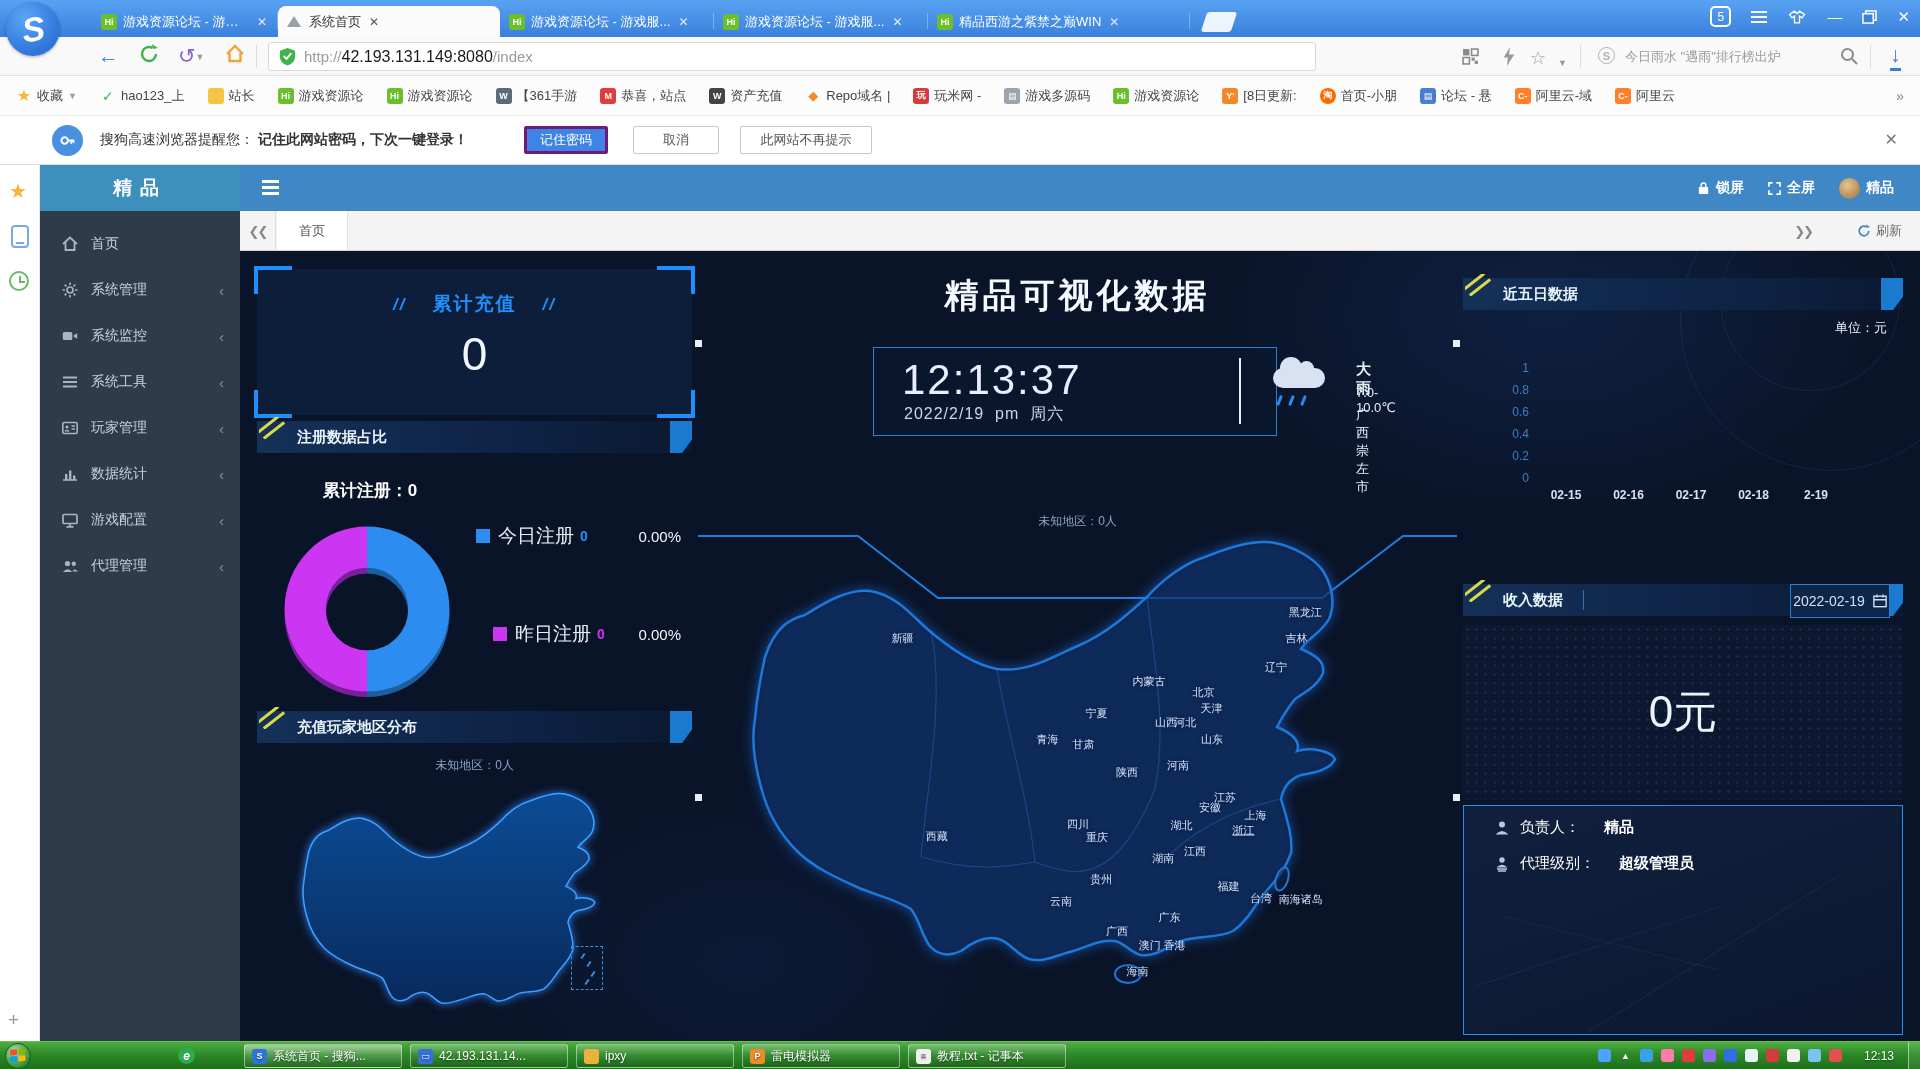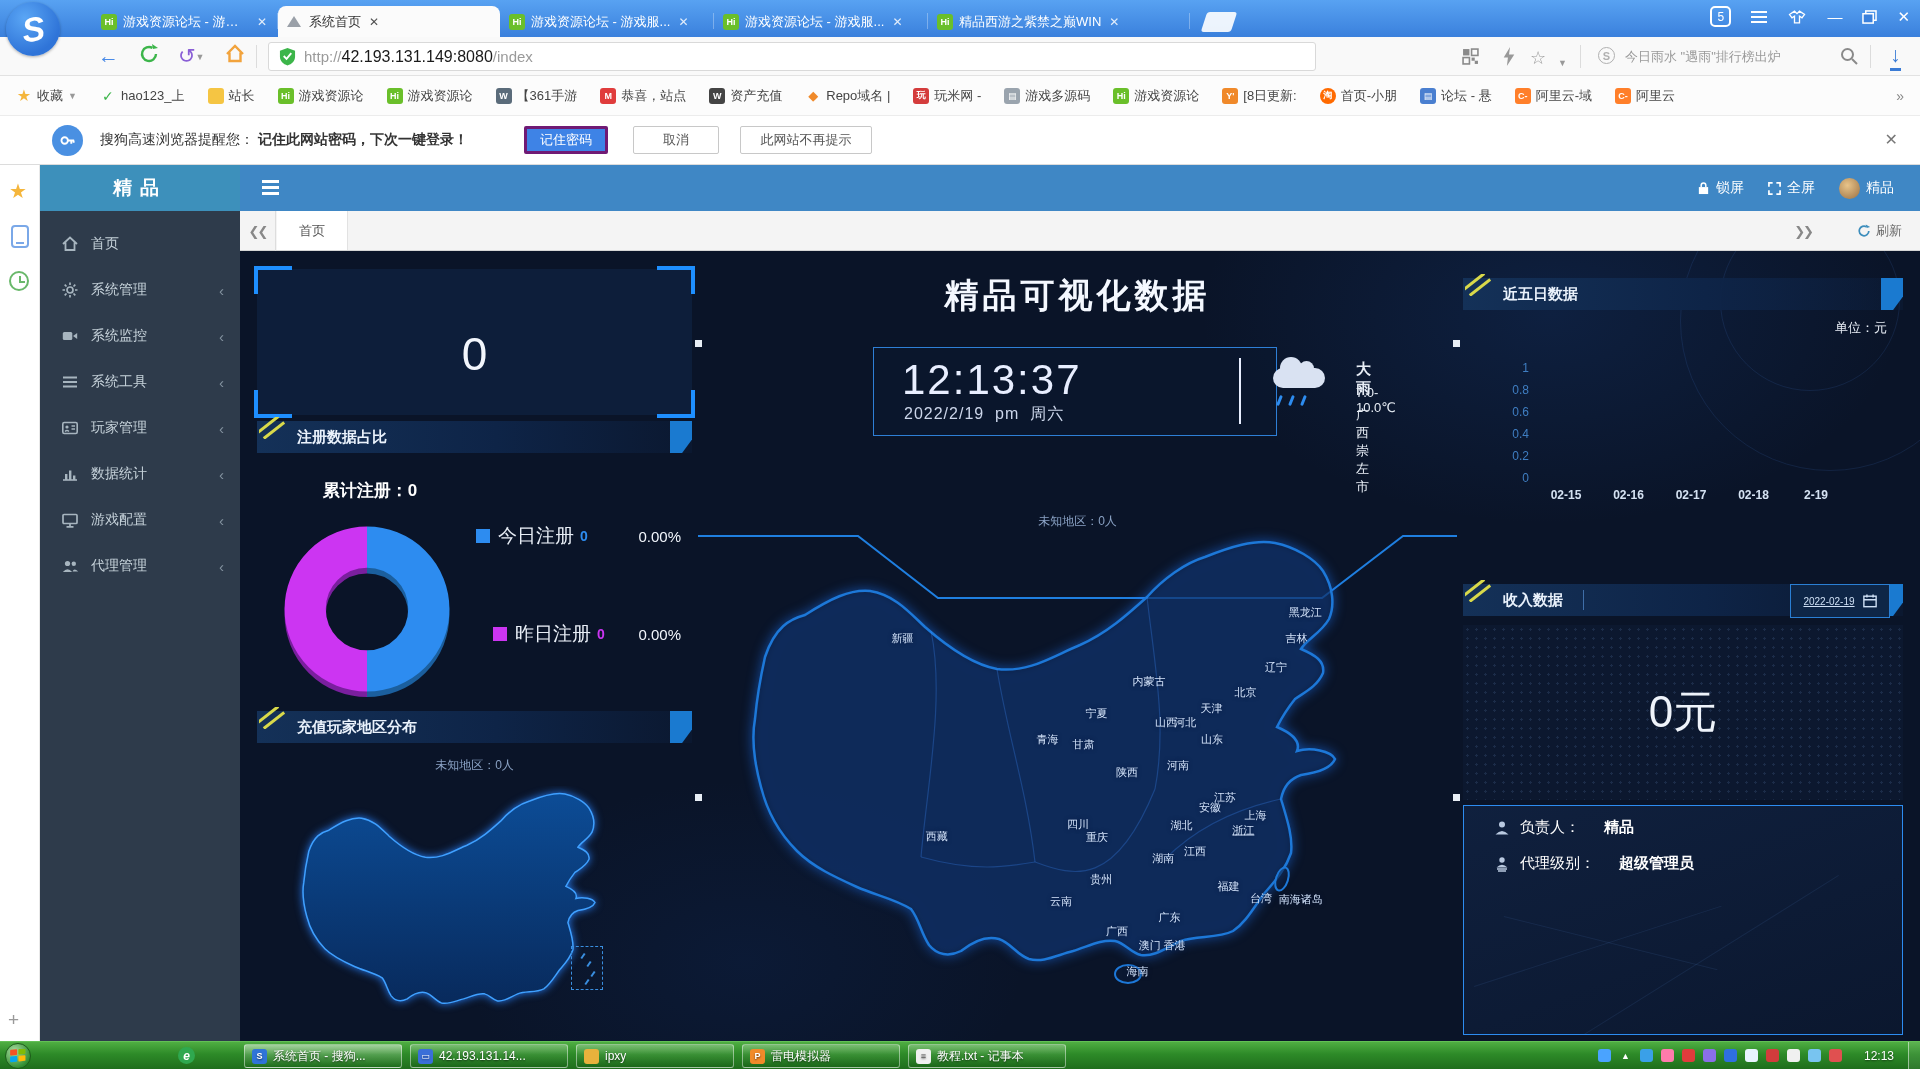--- a/index.html
+++ b/index.html
@@ -75,21 +75,21 @@
   .rail-clock i{position:absolute;left:8px;top:3px;width:2px;height:7px;background:#69b86a;}
   .rail-clock em{position:absolute;left:8px;top:8px;width:6px;height:2px;background:#69b86a;}
   .rail-plus{position:absolute;left:8px;bottom:10px;color:#999;font-size:19px;}
   
   .app{position:absolute;left:40px;top:165px;width:1880px;height:876px;}
   .applogo{position:absolute;left:0;top:0;width:200px;height:46px;background:#3d90bb;color:#fff;
     font-size:19px;font-weight:bold;letter-spacing:8px;display:flex;align-items:center;justify-content:center;}
   .appnav{position:absolute;left:200px;top:0;width:1680px;height:46px;background:#3f87c5;color:#fff;}
   .hamb{position:absolute;left:22px;top:15px;display:flex;flex-direction:column;gap:3px;}
   .hamb i{width:17px;height:3px;background:#fff;}
-  .navright{position:absolute;right:26px;top:0;height:46px;display:flex;align-items:center;gap:24px;font-size:14px;}
+  .navright{position:absolute;right:26px;top:0;height:46px;display:flex;align-items:center;gap:24px;font-size:14px;font-weight:bold;}
   .navitem{display:flex;align-items:center;gap:6px;}
   .avatar{width:21px;height:21px;border-radius:50%;background:radial-gradient(circle at 40% 35%,#e8c48a,#9a6f42);}
   .sidebar{position:absolute;left:0;top:46px;width:200px;height:830px;background:#2e3b4b;}
   .smenu{padding-top:10px;}
   .sitem{position:relative;height:46px;display:flex;align-items:center;padding-left:22px;
     color:#c6d2da;font-size:14px;cursor:pointer;}
   .sitem .ic{width:18px;margin-right:11px;color:#a7b5bf;display:flex;}
   .sitem .chev{position:absolute;right:16px;color:#8493a0;font-size:15px;}
   .apptabbar{position:absolute;left:200px;top:46px;width:1680px;height:40px;background:#f4f4f4;
     border-bottom:1px solid #d5d5d5;}
@@ -160,21 +160,21 @@
     font-size:16px;font-weight:bold;}
   .bigmap{position:absolute;left:495px;top:276px;width:710px;height:478px;}
   .prov{position:absolute;transform:translate(-50%,-50%);color:#d4e4fb;font-size:11px;white-space:nowrap;
     text-shadow:0 0 4px rgba(0,20,60,.9);}
   .handle{position:absolute;width:7px;height:7px;background:#e8eef5;}
   
   .unit{position:absolute;left:1223px;top:68px;width:424px;text-align:right;color:#e8eef6;font-size:13px;}
   .ytick{position:absolute;color:#3f7ec2;font-size:12px;width:40px;text-align:right;}
   .xtick{position:absolute;color:#d5e2f2;font-size:12px;font-weight:bold;transform:translateX(-50%);}
   .datebox{position:absolute;right:30px;top:333px;width:100px;height:34px;border:1px solid #2a7fd4;
-    background:#0e2647;color:#cfe0f5;font-size:10px;display:flex;align-items:center;justify-content:center;gap:8px;text-decoration:underline;}
+    background:#0e2647;color:#cfe0f5;font-size:14px;display:flex;align-items:center;justify-content:center;gap:8px;}
   .hdrdiv{position:absolute;left:120px;top:6px;width:1px;height:20px;background:#3f6ea8;}
   .incomeval{position:absolute;left:1223px;top:432px;width:440px;text-align:center;color:#eef3fa;font-size:44px;}
   .infopanel{position:absolute;left:1223px;top:554px;width:440px;height:230px;border:1px solid #2d8cf0;
     background:linear-gradient(160deg,rgba(20,42,80,.55),rgba(12,26,52,.55));}
   .inforow{position:absolute;left:30px;display:flex;align-items:center;gap:10px;color:#fff;font-size:15px;}
   .inforow .ival{font-weight:bold;margin-left:14px;}
   .inforow .iic{color:#b9c9e0;display:flex;}
   .webline{position:absolute;background:rgba(90,140,210,.12);height:1px;transform-origin:0 0;}
   
   .taskbar{position:absolute;left:0;top:1041px;width:1920px;height:28px;
@@ -537,20 +537,21 @@
 
     <div class="content">
       <div class="ring" style="right:-60px;top:-80px;width:300px;height:300px;"></div>
       <div class="ring" style="right:20px;top:-40px;width:180px;height:180px;"></div>
 
       <div class="rechargebox dotted">
         <span class="corner tl"></span>
           <span class="corner tr"></span>
           <span class="corner bl"></span>
           <span class="corner br"></span>
+        <div class="rc-title"><span class="sl">//</span><span>累计充值</span><span class="sl">//</span></div>
         <div class="rc-value">0</div>
       </div>
 
       <div class="panelhdr" style="left:17px;top:170px;width:435px;">
         <span class="slashes">
             <i></i>
             <i></i>
           </span>
         <span class="ttl">注册数据占比</span>
         <span class="bluefold"></span>
@@ -646,21 +647,21 @@
           </g>
           <ellipse cx="393" cy="447" rx="13" ry="9" fill="rgba(12,28,58,.55)" stroke="#1d78d8" stroke-width="2"></ellipse>
           <ellipse cx="547" cy="352" rx="6" ry="12" transform="rotate(18 547 352)" fill="rgba(12,28,58,.55)" stroke="#1d78d8" stroke-width="2"></ellipse>
         </svg>
         <div id="provs">
             <span class="prov" style="left: 23.6%; top: 23.3%;">新疆</span>
             <span class="prov" style="left: 80.3%; top: 17.7%;">黑龙江</span>
             <span class="prov" style="left: 79.1%; top: 23.3%;">吉林</span>
             <span class="prov" style="left: 76.2%; top: 29.2%;">辽宁</span>
             <span class="prov" style="left: 58.3%; top: 32.3%;">内蒙古</span>
-            <span class="prov" style="left: 66%; top: 34.6%; margin-left: 42px;">北京</span>
+            <span class="prov" style="left: 66%; top: 34.6%;">北京</span>
             <span class="prov" style="left: 67.1%; top: 37.9%;">天津</span>
             <span class="prov" style="left: 50.9%; top: 39%; font-family: Liberation Mono, monospace;">宁夏</span>
             <span class="prov" style="left: 60.7%; top: 40.8%;">山西</span>
             <span class="prov" style="left: 63.4%; top: 40.8%;">河北</span>
             <span class="prov" style="left: 67.2%; top: 44.4%;">山东</span>
             <span class="prov" style="left: 44%; top: 44.4%;">青海</span>
             <span class="prov" style="left: 49.1%; top: 45.4%;">甘肃</span>
             <span class="prov" style="left: 55.2%; top: 51.3%;">陕西</span>
             <span class="prov" style="left: 62.4%; top: 49.7%;">河南</span>
             <span class="prov" style="left: 69%; top: 56.4%;">江苏</span>

